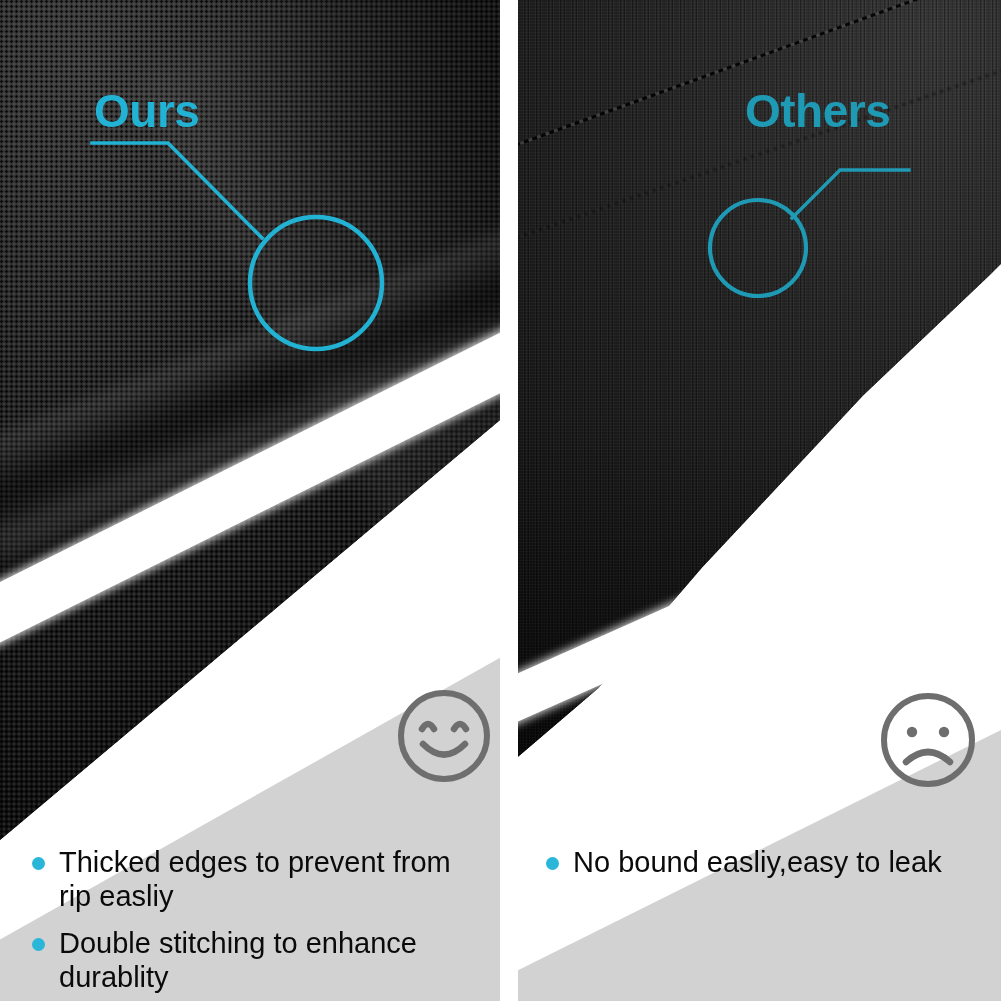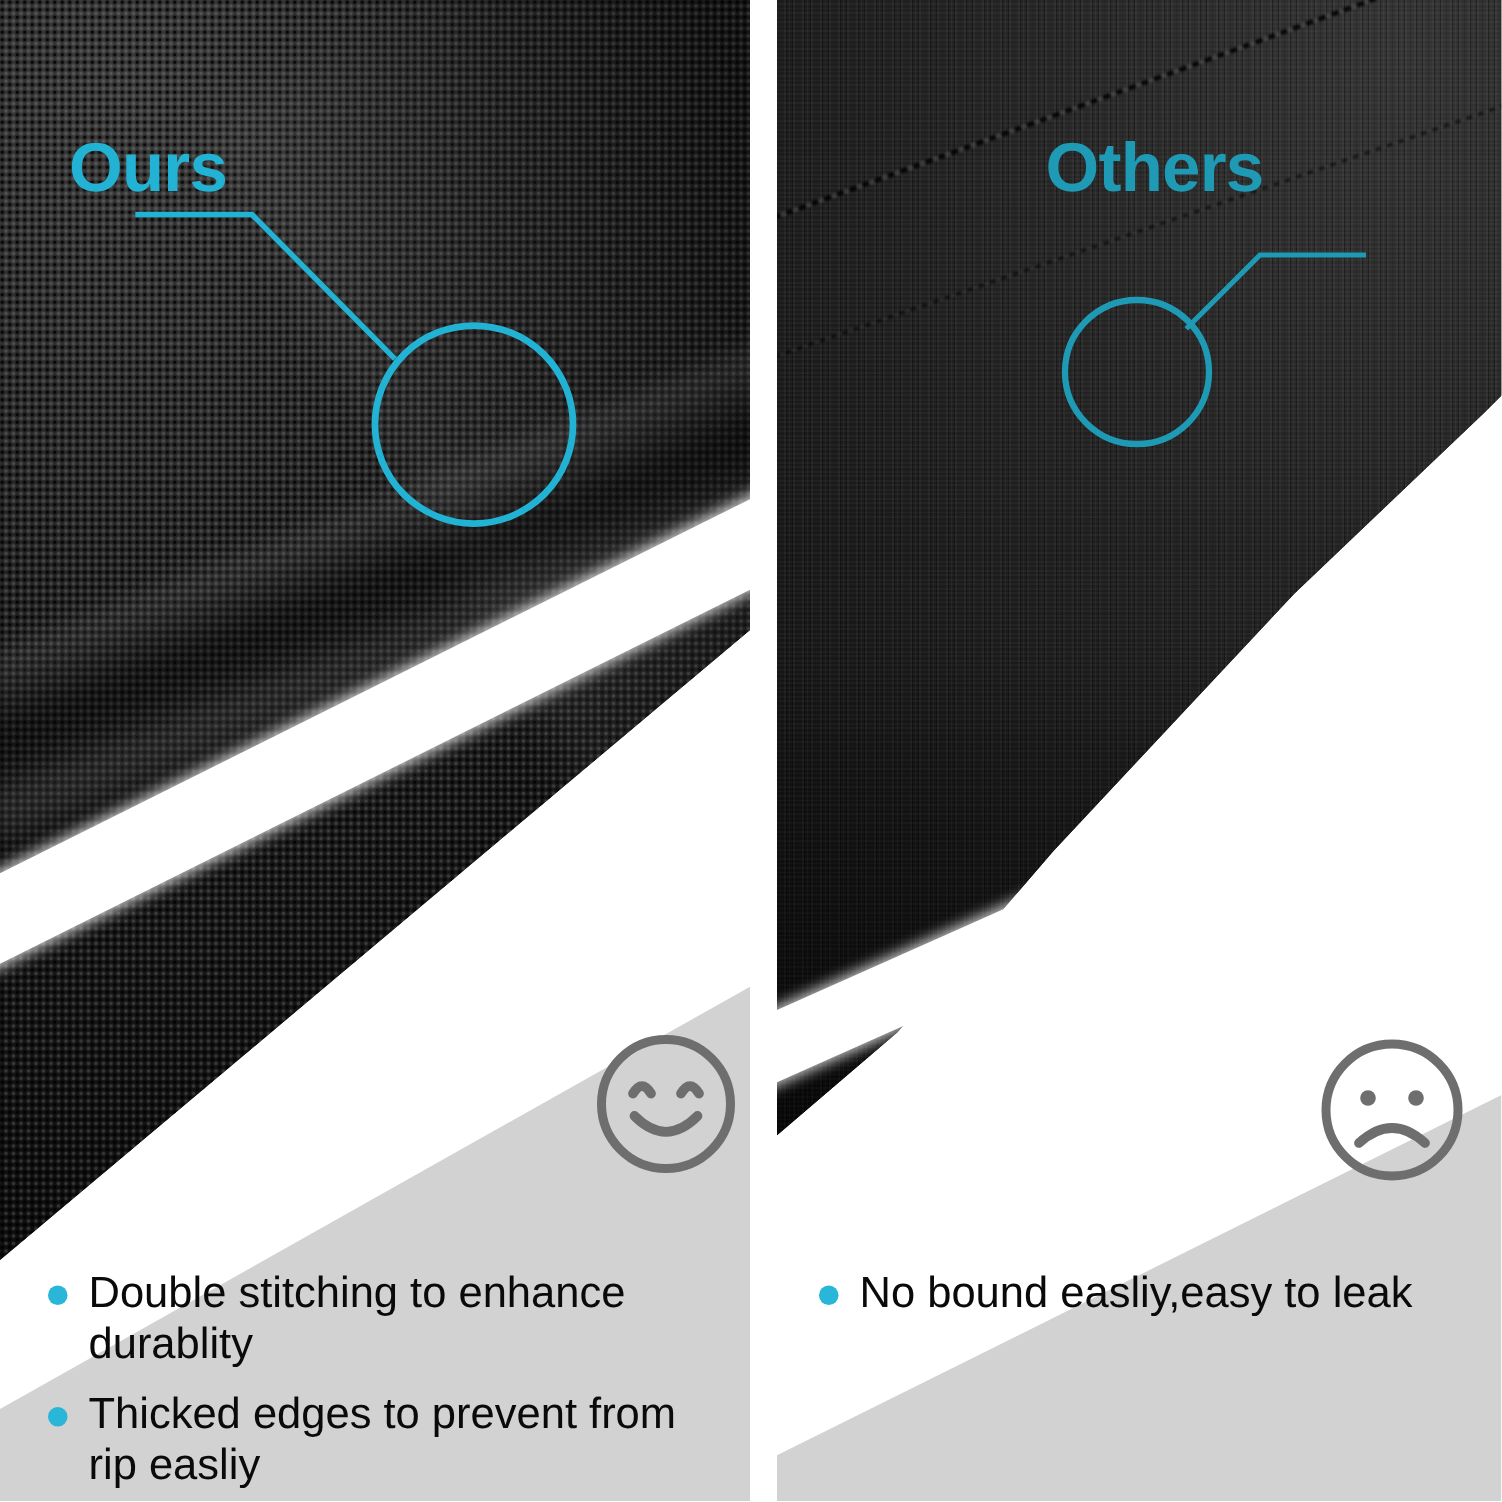--- a/index.html
+++ b/index.html
@@ -106,20 +106,21 @@
   
   .callout{position:absolute;left:0;top:0;width:100%;height:100%;pointer-events:none;}
 
   
   .tag{
     position:absolute;
     font-weight:700;
     letter-spacing:-0.5px;
     line-height:1;
     white-space:nowrap;
+    margin-left:48px;
   }
   #tag-ours  {left:46px; top:88px;  font-size:46px;}
   #tag-others{left:697px;top:88px;  font-size:46px;}
 
   
   .bullets{position:absolute;left:0;width:100%;}
   #bullets-left {top:846px;padding-left:32px;}
   #bullets-right{top:846px;padding-left:28px;}
   .bullet-row{display:flex;align-items:flex-start;margin-bottom:14px;}
   .bullet-dot{
@@ -166,25 +167,25 @@
     <svg class="face" id="face-happy" viewBox="0 0 100 100">
       <circle cx="50" cy="50" r="43" fill="none" stroke="#6e6e6e" stroke-width="6"></circle>
       <path d="M 28 43 Q 34 33 40 43" fill="none" stroke="#6e6e6e" stroke-width="6.5" stroke-linecap="round"></path>
       <path d="M 60 43 Q 66 33 72 43" fill="none" stroke="#6e6e6e" stroke-width="6.5" stroke-linecap="round"></path>
       <path d="M 29 58 Q 50 79 71 58" fill="none" stroke="#6e6e6e" stroke-width="6.5" stroke-linecap="round"></path>
     </svg>
 
     <div class="bullets" id="bullets-left">
       <div class="bullet-row">
         <span class="bullet-dot" style="background:#29b6d8"></span>
-        <span class="bullet-text">Double stitching to enhance durablity</span>
+        <span class="bullet-text">Thicked edges to prevent from rip easliy</span>
       </div>
       <div class="bullet-row">
         <span class="bullet-dot" style="background:#29b6d8"></span>
-        <span class="bullet-text">Thicked edges to prevent from rip easliy</span>
+        <span class="bullet-text">Double stitching to enhance durablity</span>
       </div>
     </div>
   </div>
 
   <div class="panel" id="panel-right">
 
     <div class="fabric" id="fab-right">
       <div class="fabric-base"></div>
       <div class="weave"></div>
       <div class="seam"></div>

